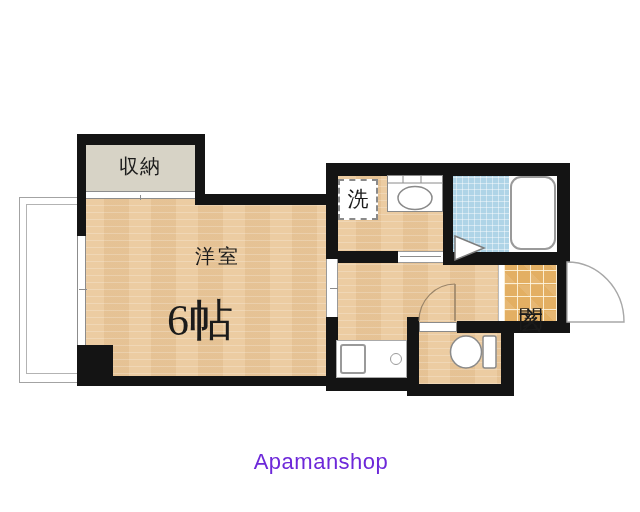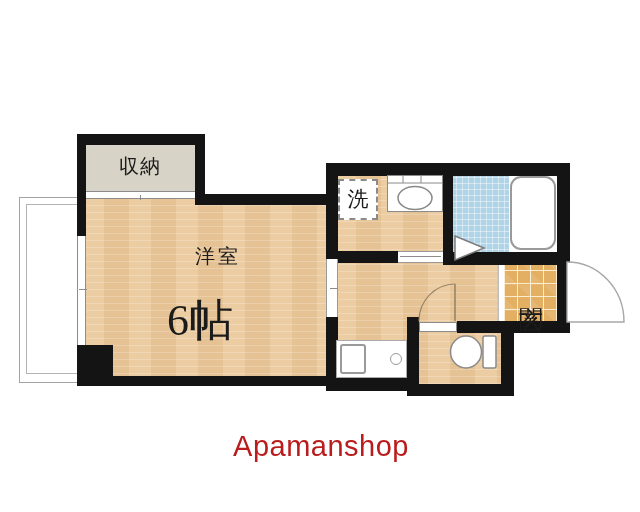--- a/index.html
+++ b/index.html
@@ -109,15 +109,15 @@
   <div class="label" style="left:140px;top:166px;font-size:20px;font-weight:500;letter-spacing:1px;">収納</div>
 
   <div class="label" style="left:218px;top:256px;font-size:20px;font-weight:500;letter-spacing:3px;">洋室</div>
 
   <div class="label" style="left:200px;top:303px;font-size:44px;font-weight:500;font-family:'Liberation Serif','DejaVu Serif',serif;margin-top:17px;">6帖</div>
 
   <div class="label" style="left:358px;top:199px;font-size:21px;font-weight:500;">洗</div>
 
   <div class="label" style="left:531px;top:289px;font-size:24px;font-weight:500;writing-mode:vertical-rl;text-orientation:upright;letter-spacing:1px;">玄関</div>
 
-  <div class="label" style="left:321px;top:446px;font-size:29px;color:#b91c1c;letter-spacing:0.5px;">Apamanshop</div>
+  <div class="label" style="left:321px;top:462px;font-size:22px;color:#6d28d9;letter-spacing:0.5px;">Apamanshop</div>
 
 </div>
 
 </body></html>

